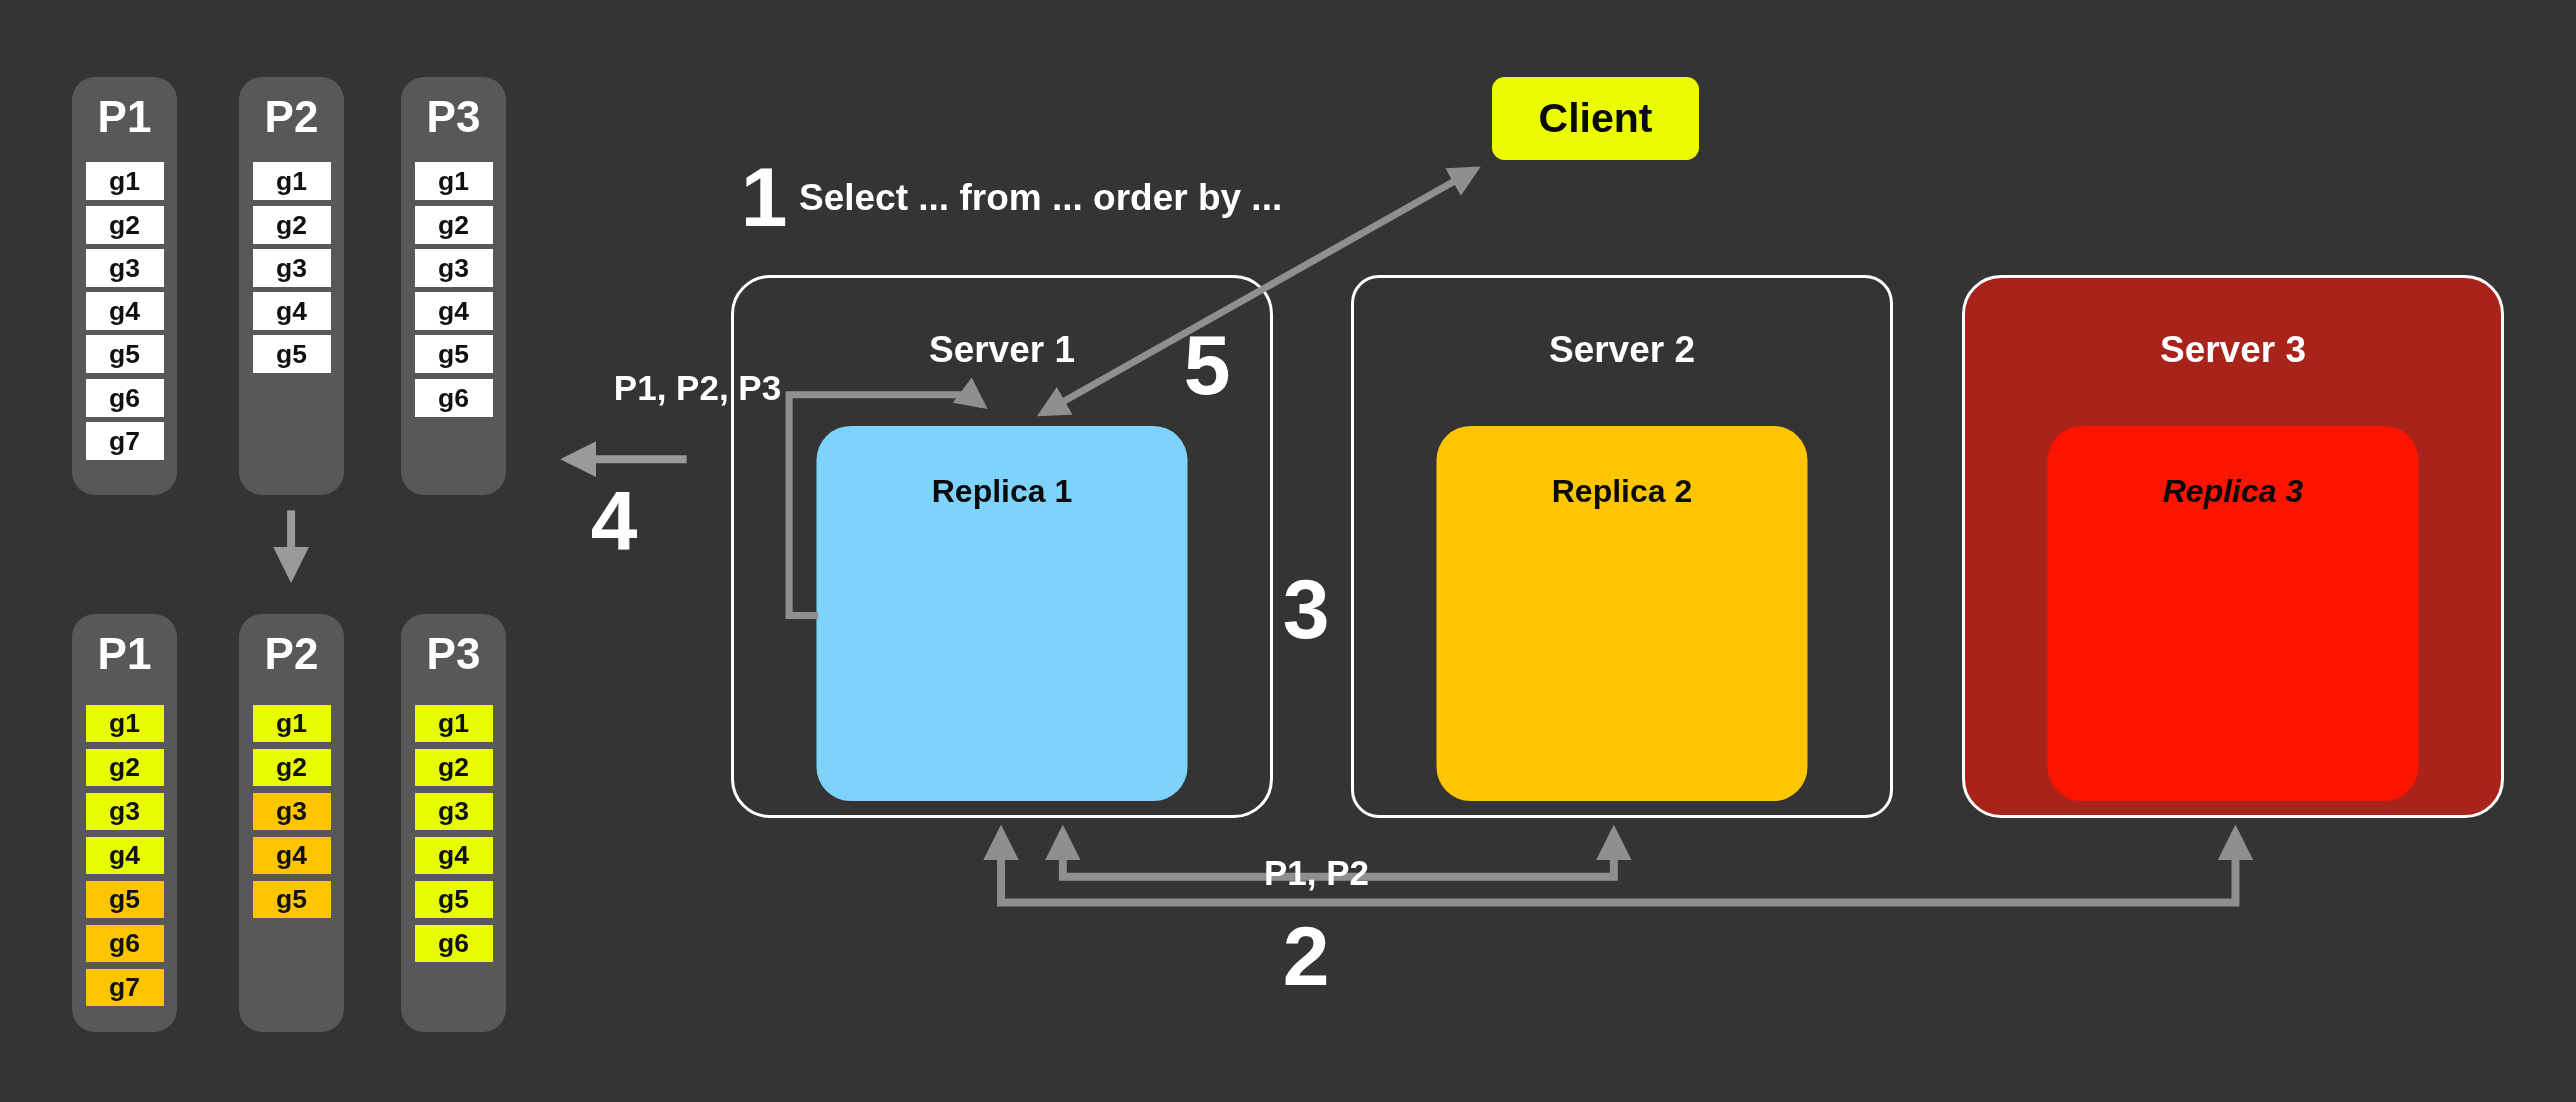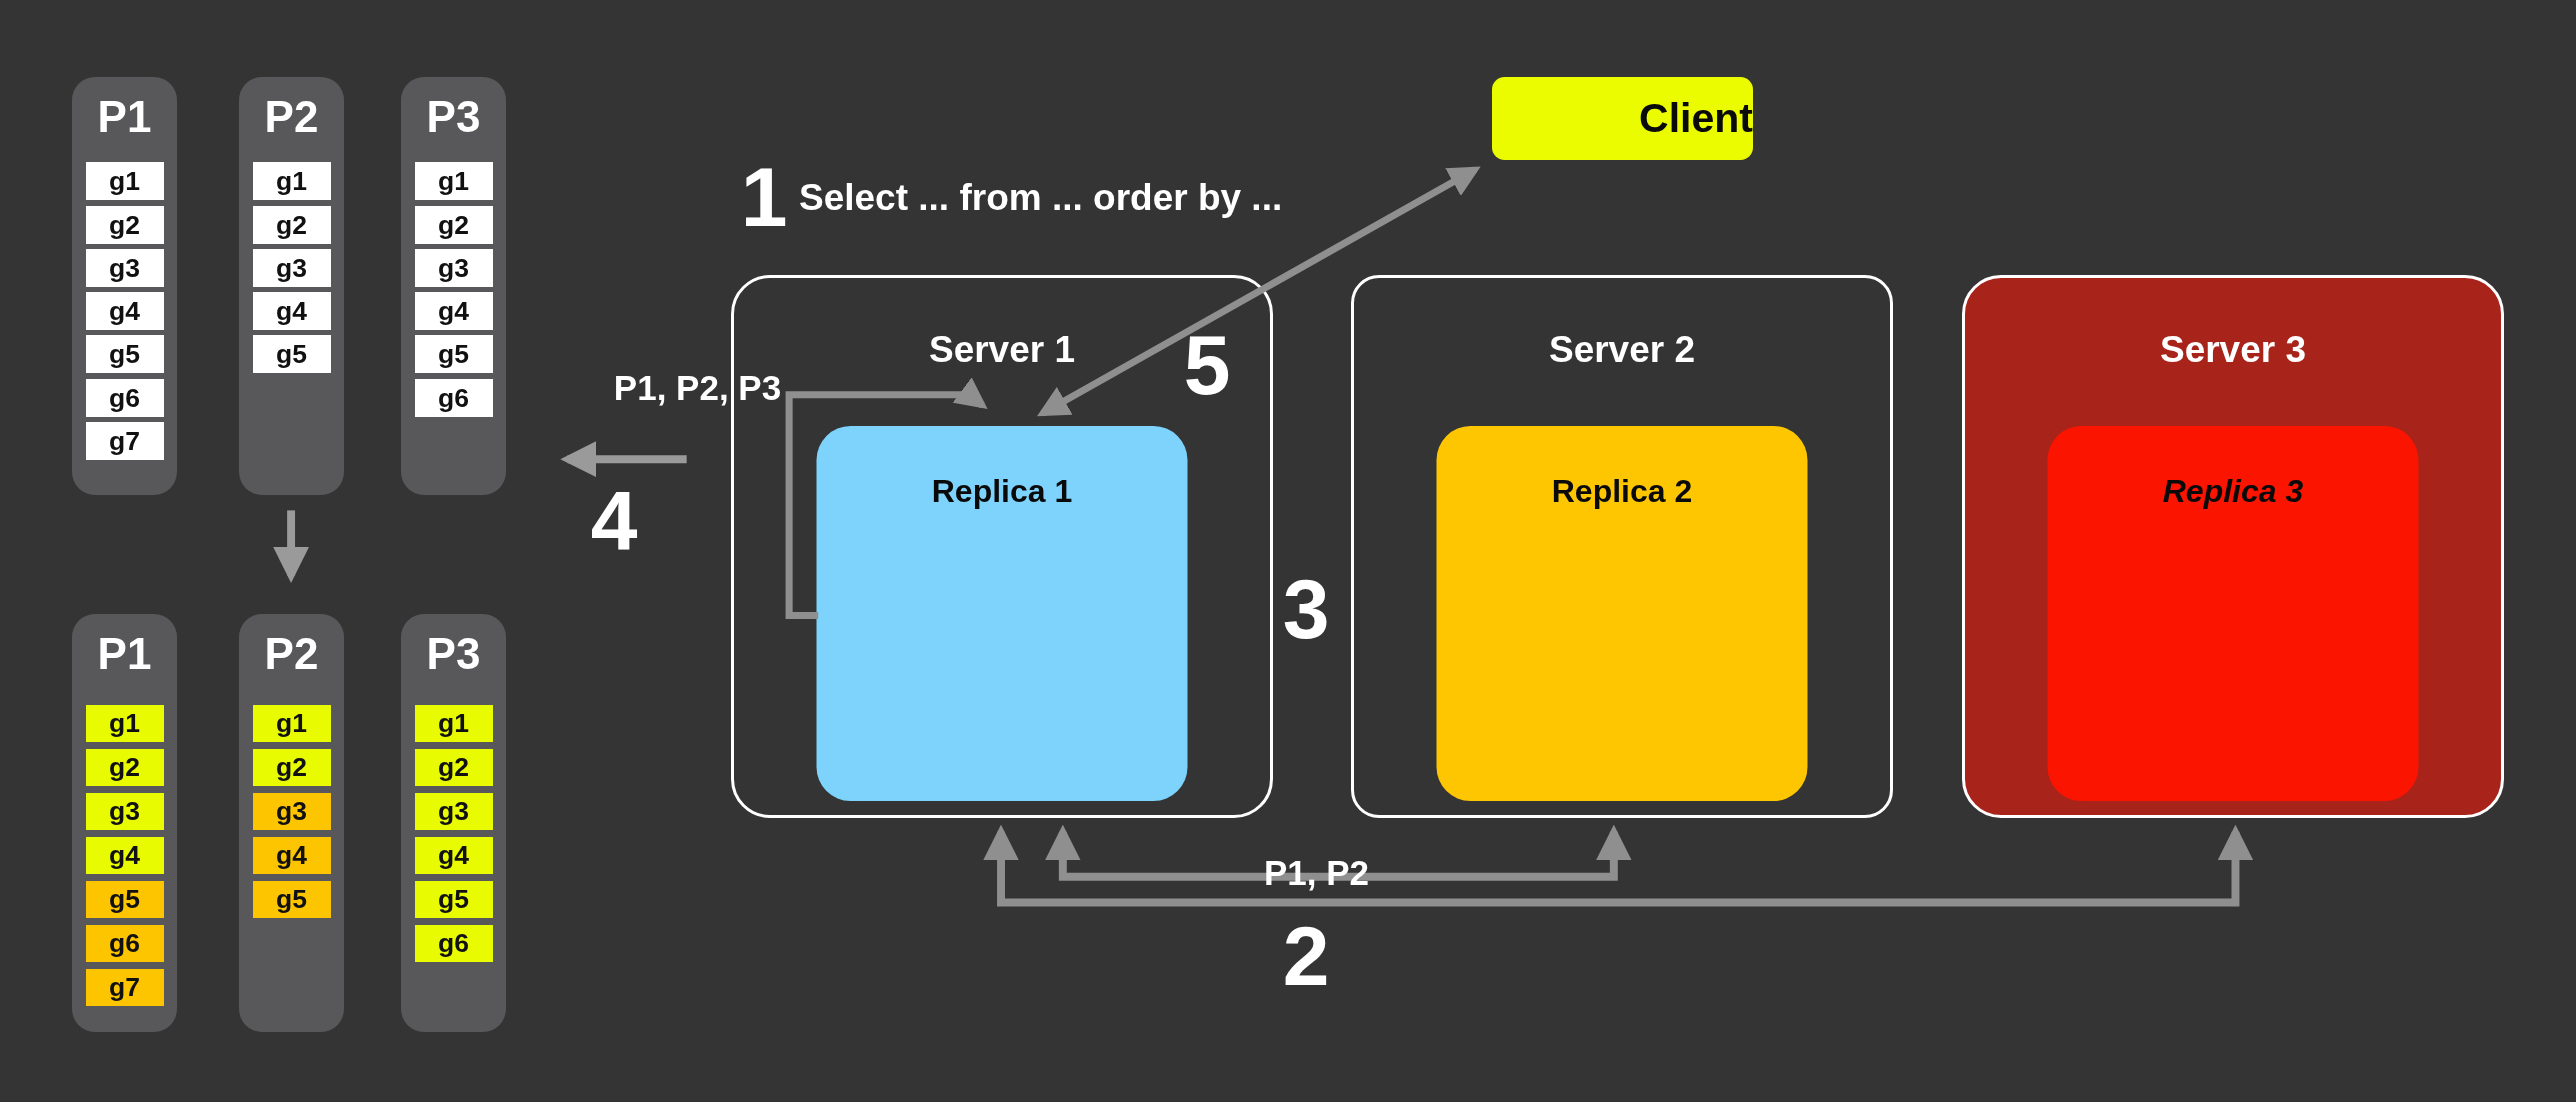--- a/index.html
+++ b/index.html
@@ -36,22 +36,22 @@
   .replica{
     position:absolute;top:148px;left:50%;transform:translateX(-50%);
     width:371px;height:375px;border-radius:34px;
   }
   .replica-label{
     position:absolute;top:47px;left:0;width:100%;text-align:center;
     color:#0a0a0a;font-size:32px;font-weight:bold;
   }
   
   .client{
-    position:absolute;left:1492px;top:77px;width:261px;height:83px;
-    border-radius:12.4px;display:flex;align-items:center;justify-content:flex-end;
+    position:absolute;left:1492px;top:77px;width:207px;height:83px;
+    border-radius:12.4px;display:flex;align-items:center;justify-content:center;
     color:#0a0a0a;font-size:41px;font-weight:bold;
   }
   
   .num{
     position:absolute;color:#ffffff;font-size:84px;font-weight:bold;
     line-height:88px;text-align:center;width:106px;
   }
   .lbl{
     position:absolute;color:#ffffff;font-size:35px;font-weight:bold;
     line-height:41px;text-align:center;margin-top:27px;

